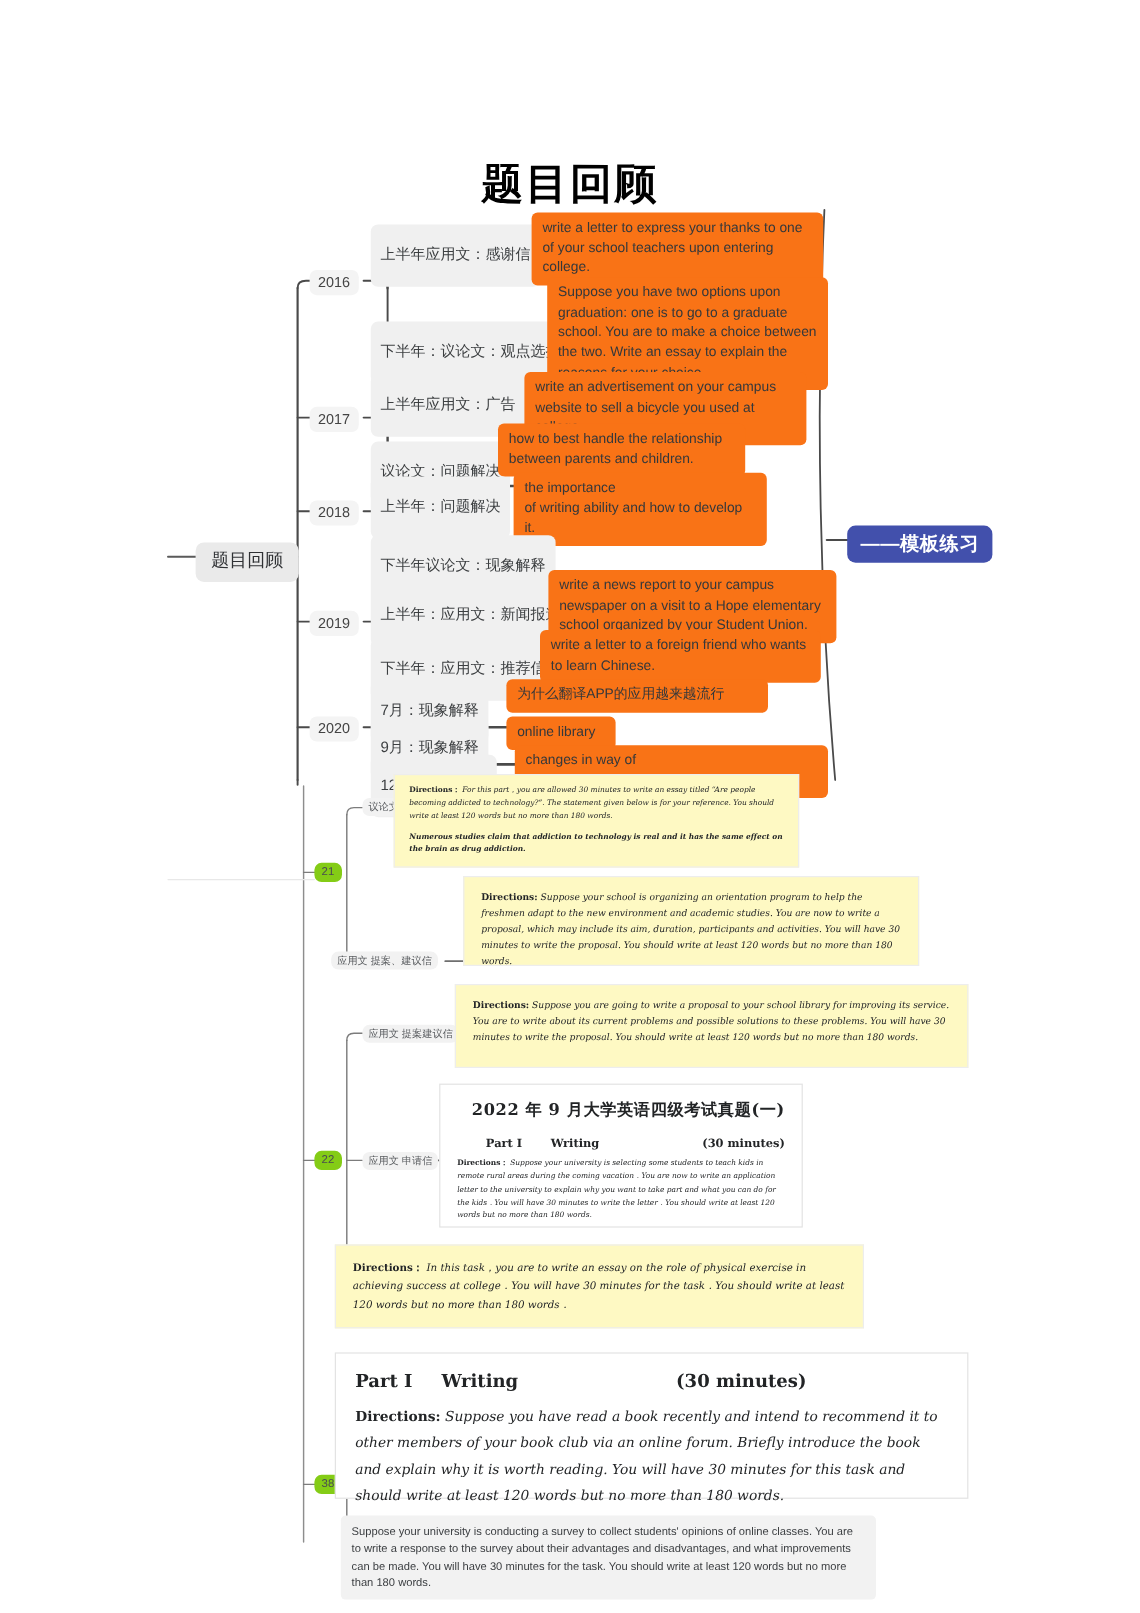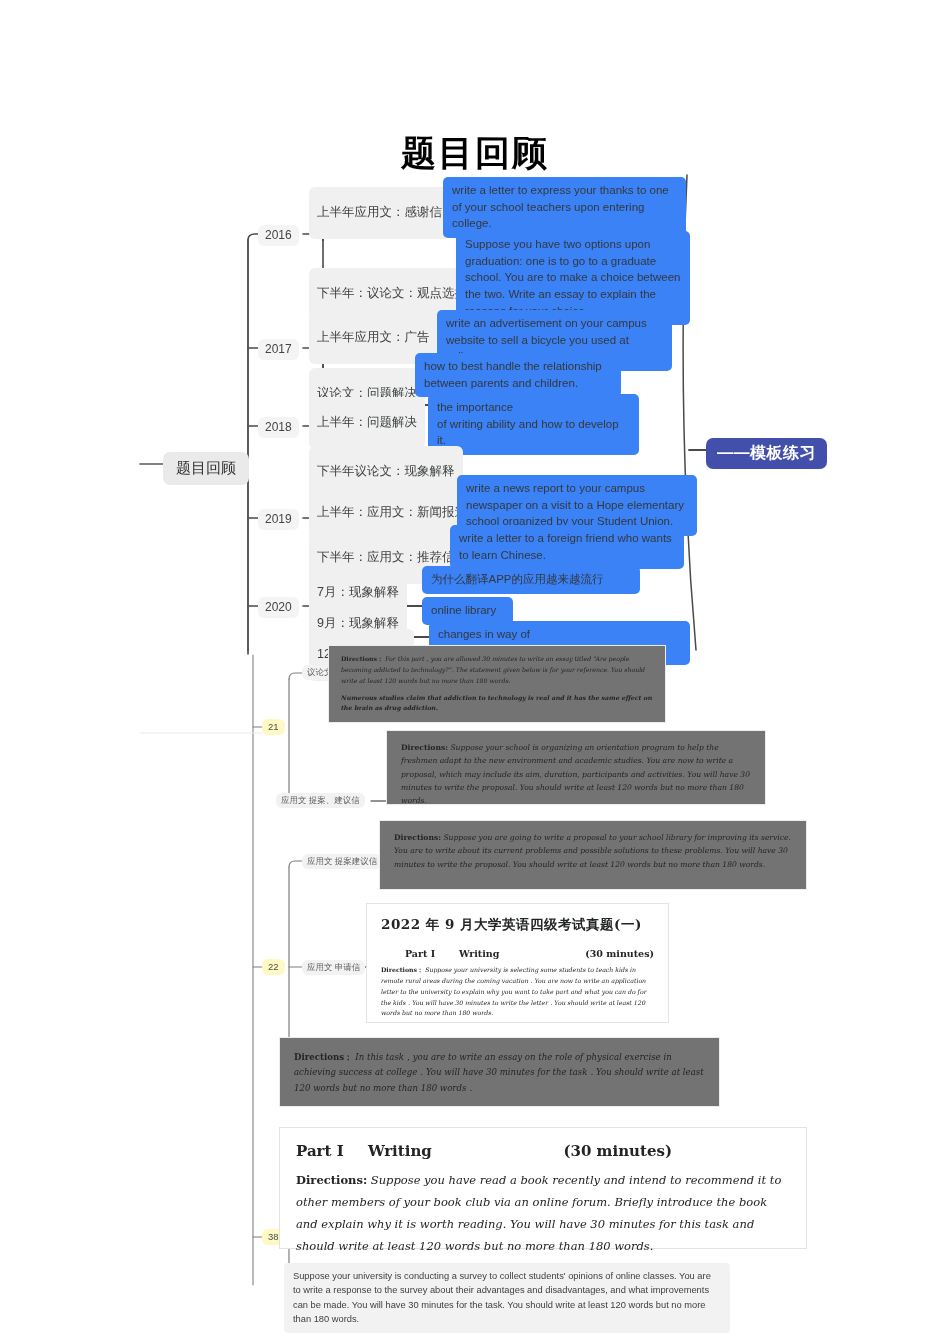--- a/index.html
+++ b/index.html
@@ -70,28 +70,28 @@
   }
   .chip.small {
     font-size: 8.5px;
     padding: 2px 5px;
     background: #f2f2f2;
     color: #5a5d60;
   }
   .chip.tiny-num {
     font-size: 9.5px;
     padding: 2px 6px;
-    background: #fef9c3;
+    background: #84cc16;
     color: #4a4d50;
   }
 
   
   .leaf {
     position: absolute;
-    background: #3b82f6;
+    background: #f97316;
     border-radius: 5px;
     padding: 5px 9px 6px 9px;
     font-size: 11.5px;
     line-height: 1.45;
     color: #35383b;
   }
 
   
   .badge {
     position: absolute;
@@ -101,21 +101,21 @@
     padding: 5px 11px;
     font-size: 16px;
     font-weight: 700;
     white-space: nowrap;
     letter-spacing: 0.5px;
   }
 
   
   .paper {
     position: absolute;
-    background: #737373;
+    background: #fef9c3;
     border: 1px solid #ededed;
     box-sizing: border-box;
     font-family: "DejaVu Serif", "Liberation Serif", serif;
   }
   .paper.white {
     background: #ffffff;
     border: 1px solid #e3e3e3;
   }
   .paper p {
     margin: 0 0 4px 0;
@@ -127,21 +127,21 @@
   .paper .body-it {
     font-style: italic;
   }
 
   .p-xs { font-size: 6.2px; line-height: 1.75; }
   .p-sm { font-size: 7.6px; line-height: 1.75; }
   .p-md { font-size: 8.6px; line-height: 1.8; }
   .p-lg { font-size: 11.5px; line-height: 1.9; }
 
   .paper-title {
-    text-align: left;
+    text-align: right;
     font-weight: 700;
     font-style: normal;
     font-size: 13.5px;
     margin-bottom: 14px;
     letter-spacing: 0.5px;
   }
   .part-row {
     font-weight: 700;
     font-style: normal;
     display: flex;

